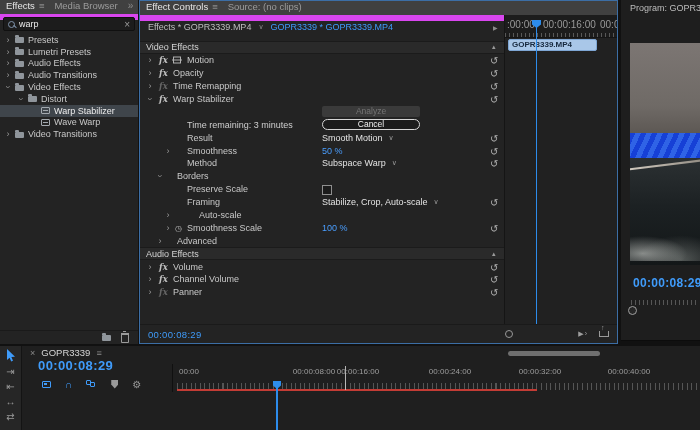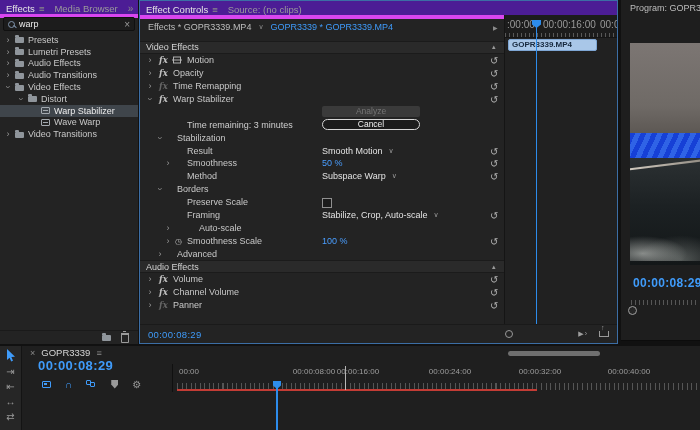--- a/index.html
+++ b/index.html
@@ -1,18 +1,18 @@
 <!DOCTYPE html>
 <html><head>
 <meta charset="utf-8">
 <style>
   html,body{margin:0;padding:0;background:#121212}
   #app{position:relative;width:700px;height:430px;background:#111;font-family:"Liberation Sans",sans-serif;font-size:9px;color:#c8c8c8;overflow:hidden;-webkit-font-smoothing:antialiased}
   .panel{position:absolute;background:#232323}
-  .tabbar{height:14px;background:#4c1d95;border-bottom:4px solid #d946ef;display:flex;align-items:flex-end;padding:0 6px;gap:10px;white-space:nowrap}
+  .tabbar{height:14px;background:#404040;border-bottom:6px solid #d946ef;display:flex;align-items:flex-start;padding:0 6px;gap:10px;white-space:nowrap}
   .tab{color:#9b9b9b;font-size:9.5px;display:flex;gap:4px;align-items:center}
   .tab.active{color:#e6e6e6}
   .glyph{color:#8a8a8a}
   .overflow{margin-left:auto;color:#8a8a8a;font-size:10px}
 
   
   .effects{left:0;top:0;width:138px;height:344px}
   .searchrow{position:absolute;left:3px;top:17px;right:3px;height:12px;background:#1c1c1c;border:1px solid #101010;border-radius:2px;display:flex;align-items:center;padding:0 4px;gap:4px}
   .mag-icon{width:5px;height:5px;border:1px solid #7f93ab;border-radius:50%;position:relative;flex:none}
   .mag-icon::after{content:"";position:absolute;left:4px;top:4px;width:4px;height:1px;background:#7f93ab;transform:rotate(45deg)}
@@ -267,24 +267,20 @@
           <span class="lbl" style="left: 33px;">Warp Stabilizer</span>
           <span class="reset">↺</span>
         </div>
         <div class="ec-row analyze">
           <span class="btn">Analyze</span>
         </div>
         <div class="ec-row cancel">
           <span class="lbl" style="left: 47px; color: rgb(207, 207, 207);">Time remaining: 3 minutes</span>
           <span class="btn cancel">Cancel</span>
         </div>
-        <div class="ec-row group">
-          <span class="twirl open" style="left: 17px;">›</span>
-          <span class="lbl" style="left: 37px;">Stabilization</span>
-        </div>
         <div class="ec-row param">
           <span class="lbl" style="left: 47px;">Result</span>
           <span class="val">Smooth Motion<span class="dropchev">∨</span></span>
           <span class="reset">↺</span>
         </div>
         <div class="ec-row param">
           <span class="twirl" style="left: 25px;">›</span>
           <span class="lbl" style="left: 47px;">Smoothness</span>
           <span class="val blue">50 %</span>
           <span class="reset">↺</span>

